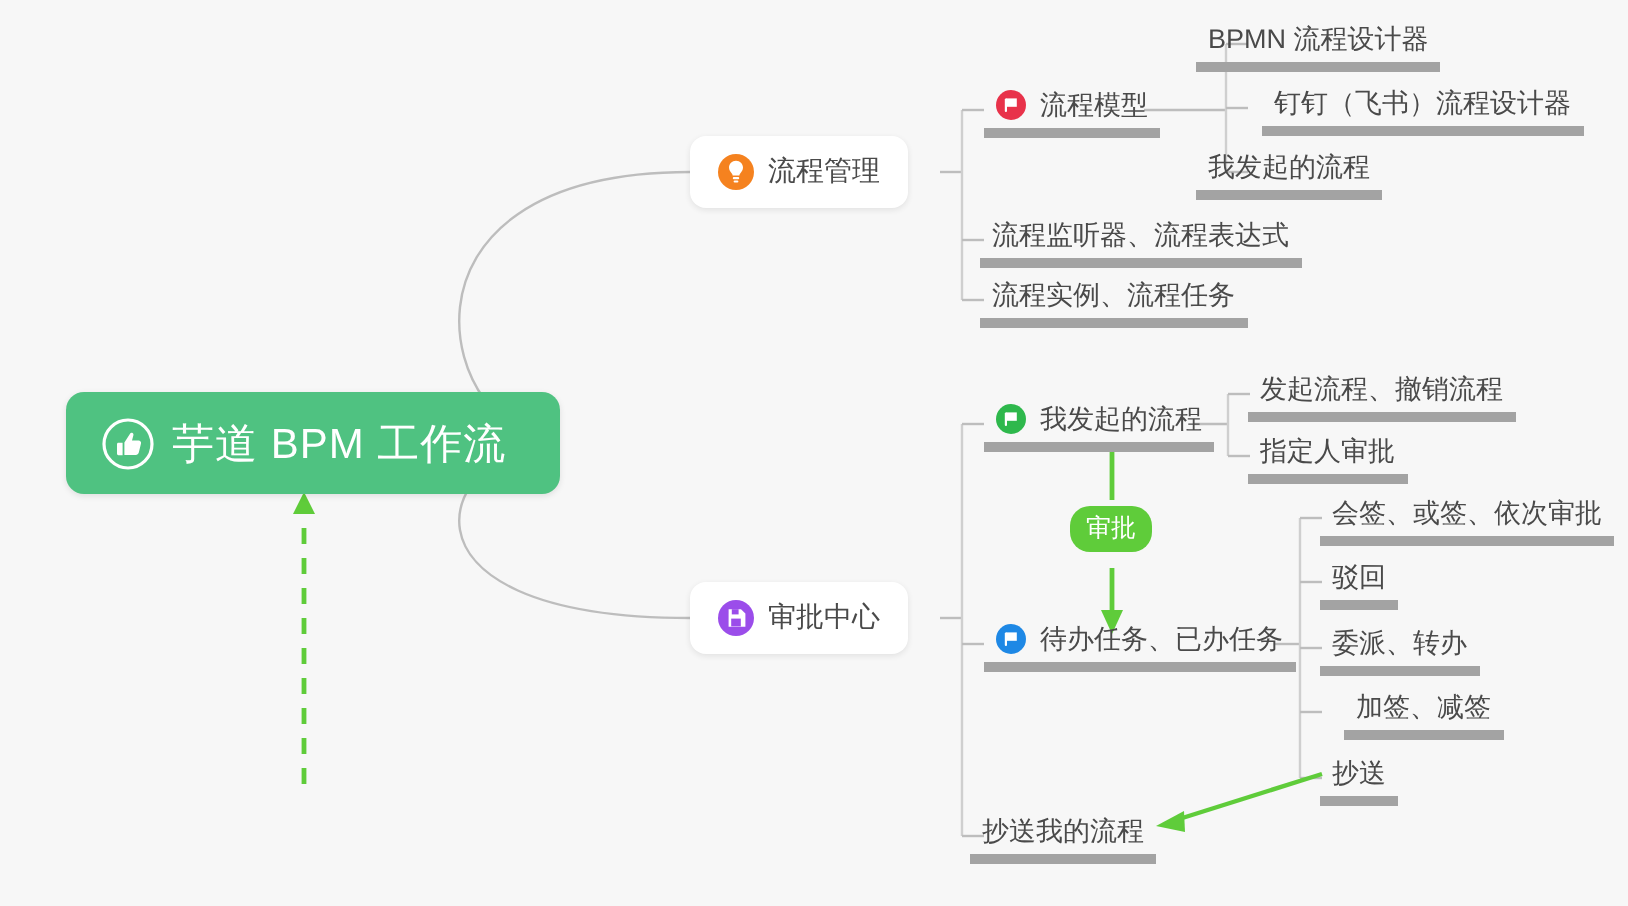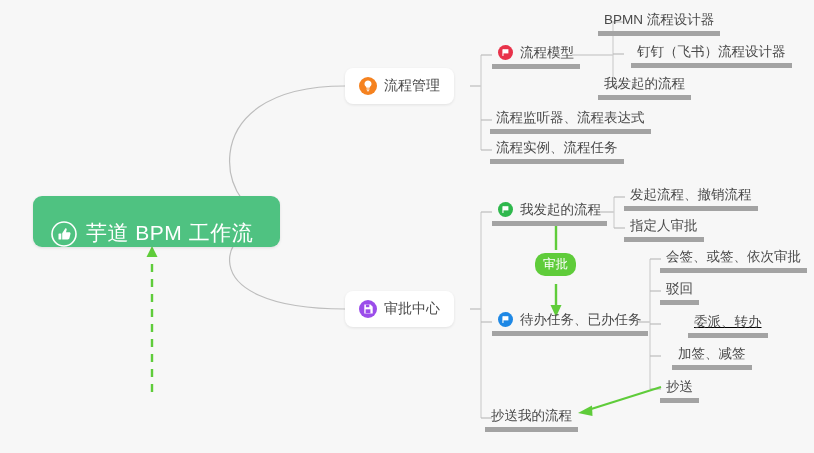--- a/index.html
+++ b/index.html
@@ -20,21 +20,21 @@
     pointer-events: none;
   }
 
   
   .root-node {
     position: absolute;
     left: 33px; top: 196px;
     width: 247px; height: 51px;
     background: #4fc281;
     border-radius: 9px;
-    display: flex; align-items: flex-end;
+    display: flex; align-items: center;
     padding-left: 18px;
     box-shadow: 0 1px 3px rgba(0,0,0,0.10);
   }
   .root-label {
     color: #ffffff;
     font-size: 21px;
     letter-spacing: 0.5px;
     margin-left: 9px;
     white-space: nowrap;
   }
@@ -237,21 +237,21 @@
     </span>
     <span class="leaf-label with-icon">待办任务、已办任务</span>
   </div>
 
   <div class="leaf-node no-icon" style="left:660px; top:245px;">
     <span class="leaf-label">会签、或签、依次审批</span>
   </div>
   <div class="leaf-node no-icon" style="left:660px; top:277px;">
     <span class="leaf-label">驳回</span>
   </div>
-  <div class="leaf-node no-icon" style="left:688px; top:310px;text-decoration:underline;">
+  <div class="leaf-node no-icon" style="left:660px; top:310px;">
     <span class="leaf-label">委派、转办</span>
   </div>
   <div class="leaf-node no-icon" style="left:660px; top:342px;margin-left:12px;">
     <span class="leaf-label">加签、减签</span>
   </div>
   <div class="leaf-node no-icon" style="left:660px; top:375px;">
     <span class="leaf-label">抄送</span>
   </div>
 
   <div class="leaf-node no-icon" style="left:485px; top:404px;">

